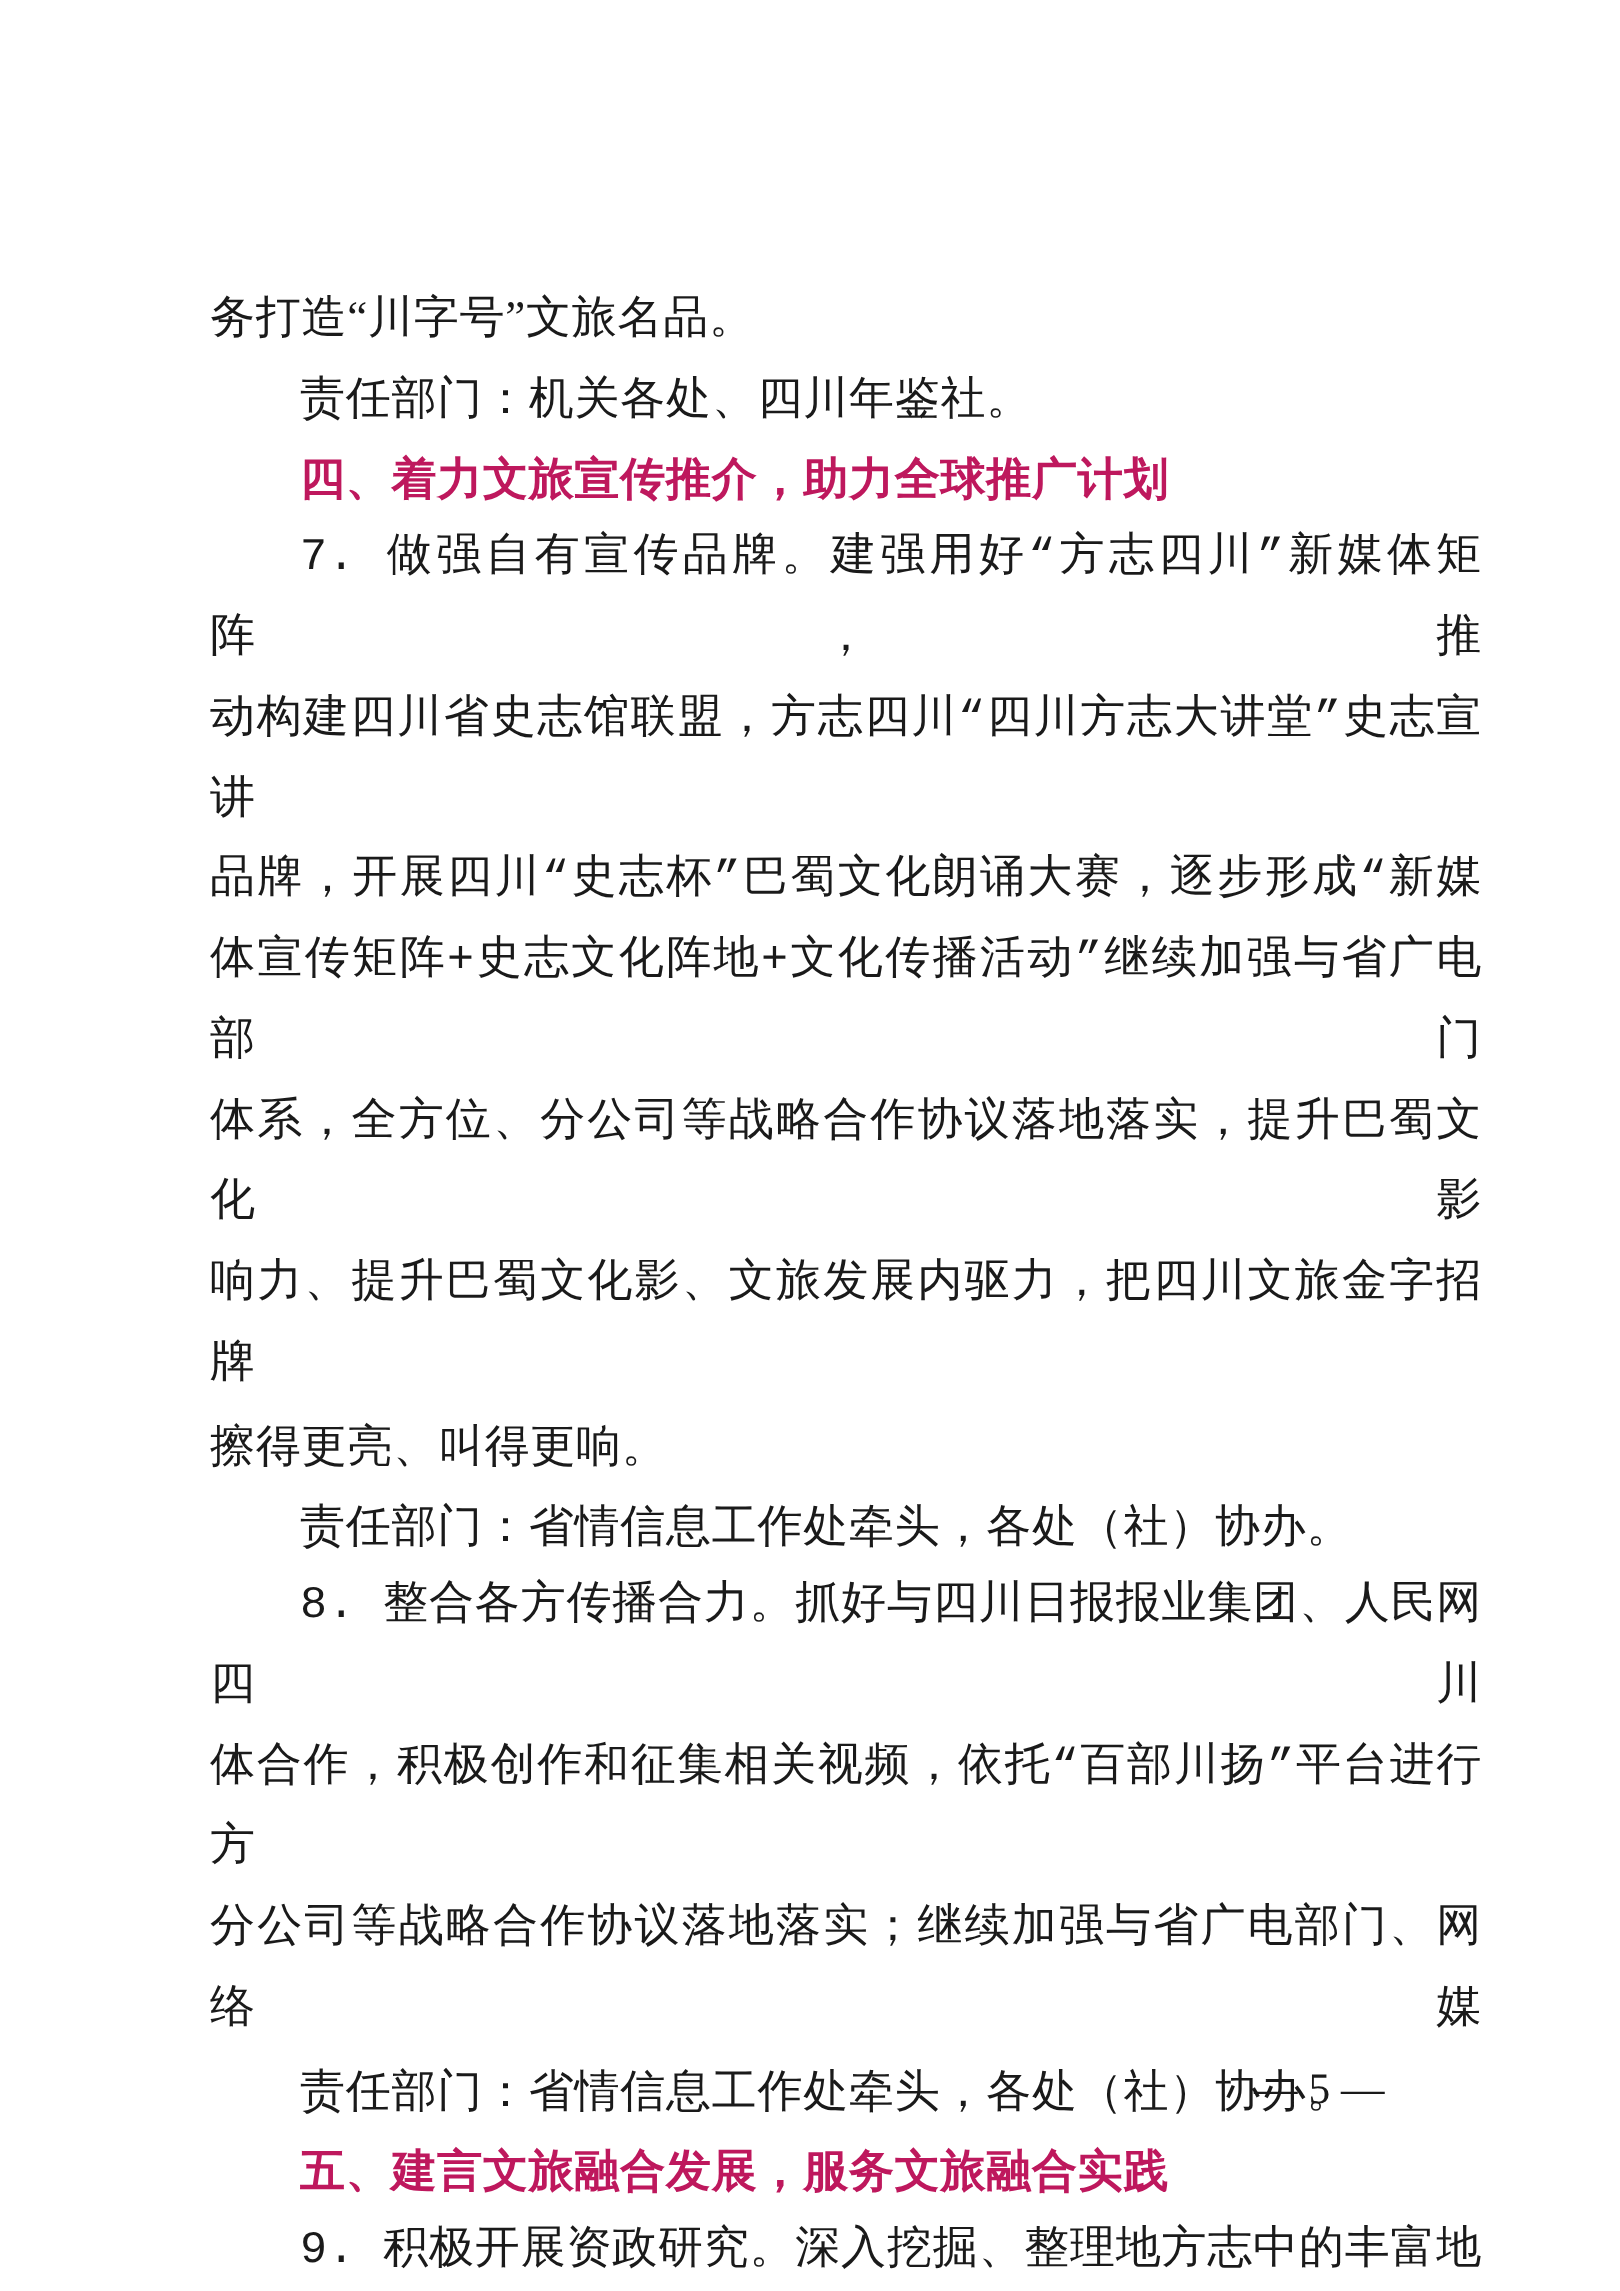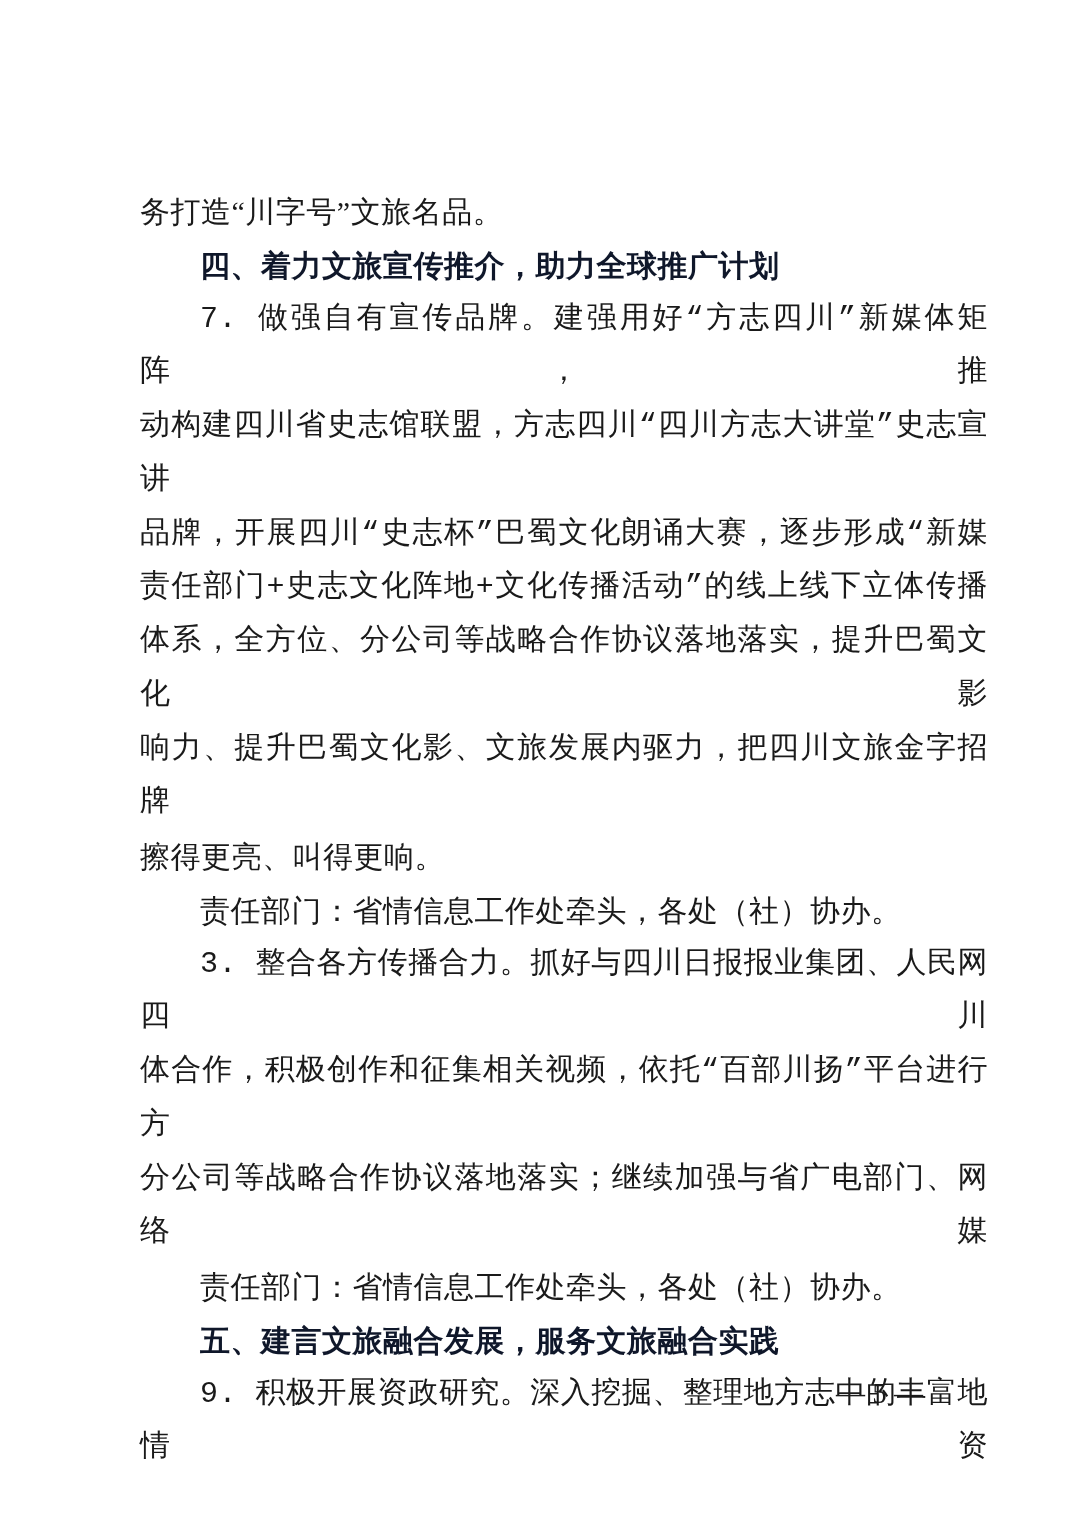--- a/index.html
+++ b/index.html
@@ -36,57 +36,60 @@
     text-align: justify;
     text-align-last: justify;
     font-family: Liberation Mono, monospace;
   }
   .line.indent {
     text-indent: 60px;
   }
   .para.heading .line {
     font-family: "Liberation Sans", "DejaVu Sans", sans-serif;
     font-weight: bold;
-    color: #0f172a;
+    color: #be185d;
   }
   .page-number {
     position: absolute;
     top: 1367px;
     right: 157px;
     font-size: 29px;
     line-height: 53.75px;
     color: #1a1a1a;
     font-family: "Liberation Serif", "DejaVu Serif", serif;
   }
 </style>
 </head>
 <body>
 
 <div class="page">
   <div class="content" id="doc">
       <div class="para body">
         <div class="line">务打造“川字号”文旅名品。</div>
       </div>
+      <div class="para body">
+        <div class="line indent">责任部门：机关各处、四川年鉴社。</div>
+      </div>
       <div class="para heading">
         <div class="line indent">四、着力文旅宣传推介，助力全球推广计划</div>
       </div>
       <div class="para body">
         <div class="line indent fill">7. 做强自有宣传品牌。建强用好“方志四川”新媒体矩阵，推</div>
         <div class="line fill">动构建四川省史志馆联盟，方志四川“四川方志大讲堂”史志宣讲</div>
         <div class="line fill">品牌，开展四川“史志杯”巴蜀文化朗诵大赛，逐步形成“新媒</div>
-        <div class="line fill">责任部门+史志文化阵地+文化传播活动”的线上线下立体传播</div>
+        <div class="line fill">体宣传矩阵+史志文化阵地+文化传播活动”继续加强与省广电部门</div>
         <div class="line fill">体系，全方位、分公司等战略合作协议落地落实，提升巴蜀文化影</div>
         <div class="line fill">响力、提升巴蜀文化影、文旅发展内驱力，把四川文旅金字招牌</div>
         <div class="line">擦得更亮、叫得更响。</div>
       </div>
       <div class="para body">
         <div class="line indent">责任部门：省情信息工作处牵头，各处（社）协办。</div>
       </div>
       <div class="para body">
-        <div class="line indent fill">3. 整合各方传播合力。抓好与四川日报报业集团、人民网四川</div>
+        <div class="line indent fill">8. 整合各方传播合力。抓好与四川日报报业集团、人民网四川</div>
         <div class="line fill">体合作，积极创作和征集相关视频，依托“百部川扬”平台进行方</div>
         <div class="line fill">分公司等战略合作协议落地落实；继续加强与省广电部门、网络媒</div>
       </div>
       <div class="para body">
         <div class="line indent">责任部门：省情信息工作处牵头，各处（社）协办。</div>
       </div>
       <div class="para heading">
         <div class="line indent">五、建言文旅融合发展，服务文旅融合实践</div>
       </div>
       <div class="para body">

